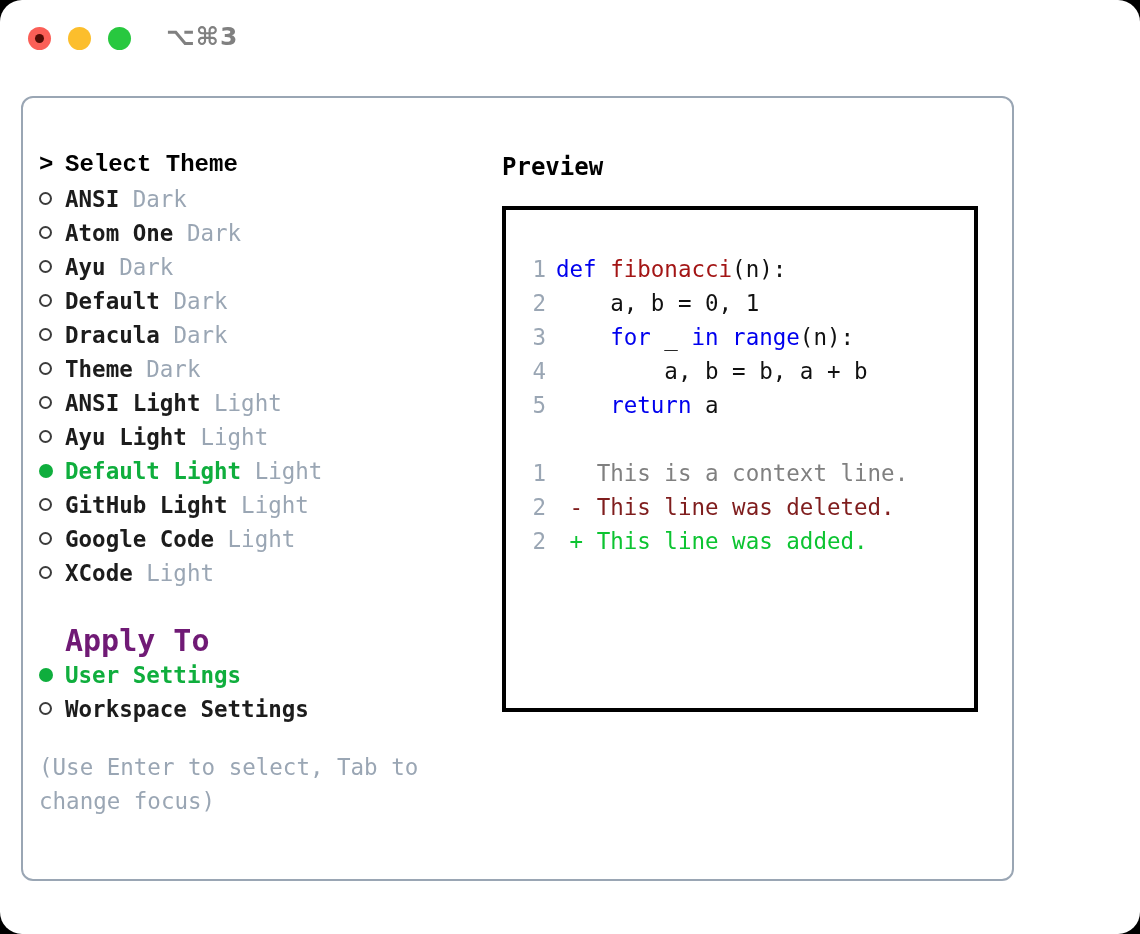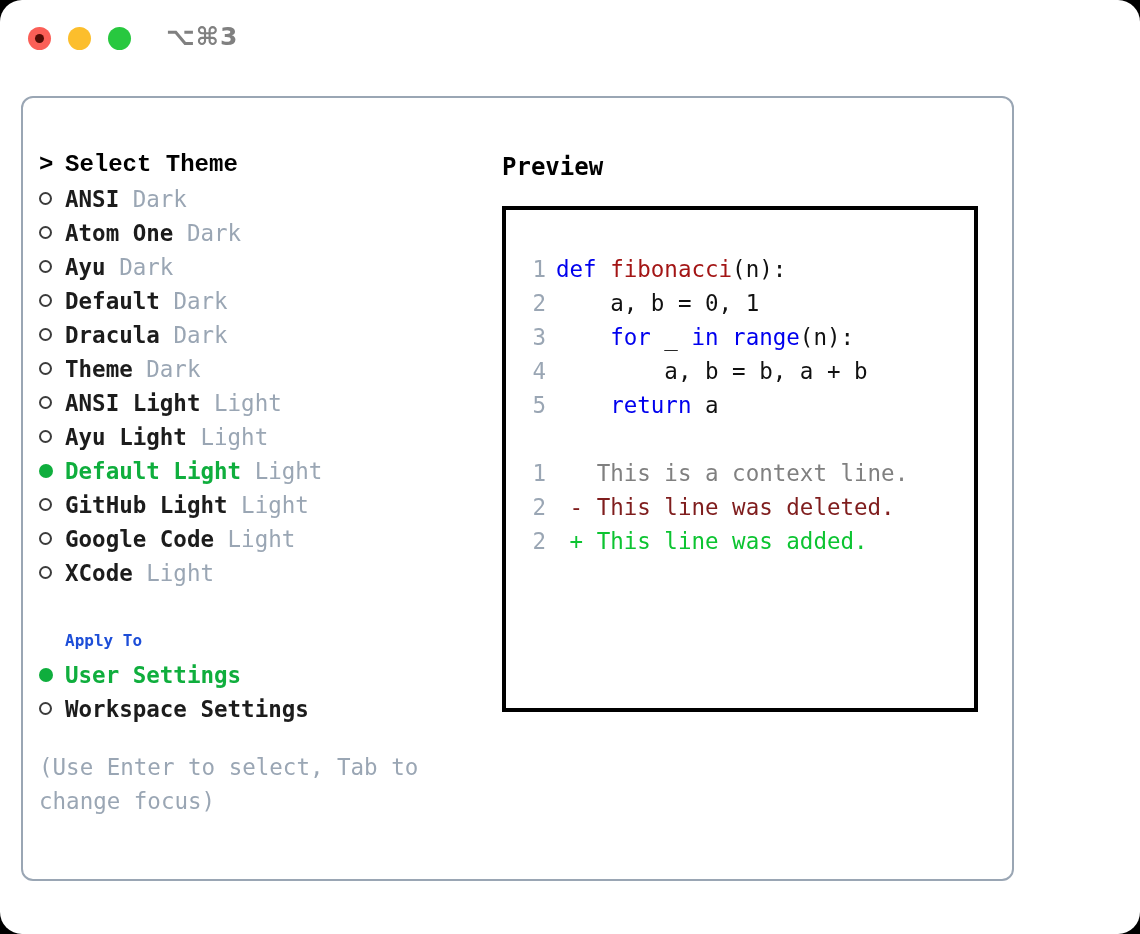--- a/index.html
+++ b/index.html
@@ -124,23 +124,23 @@
   .name      { color: #1c1c1c; font-weight: bold; margin-top: 16px; }
   .name.sel  { color: #0fae3d; }
   .tag       { color: #9aa6b4; font-weight: normal; }
 
   #header-row { font-size: 24px; font-weight: bold; font-family: Liberation Mono, monospace; }
   #header-row .title-text { color: #000000; font-weight: bold; }
 
   #apply-heading {
     height: 34px;
     line-height: 34px;
-    font-size: 16px;
-    font-weight: bold;
-    color: #1d4ed8;
+    font-size: 30px;
+    font-weight: bold;
+    color: #701a75;
     padding-left: 26px;
   }
   .spacer-row { height: 34px; }
 
   #hint {
     margin-top: 24px;
     font-size: 22.5px;
     line-height: 34px;
     color: #9aa6b4;
     width: 405px;

